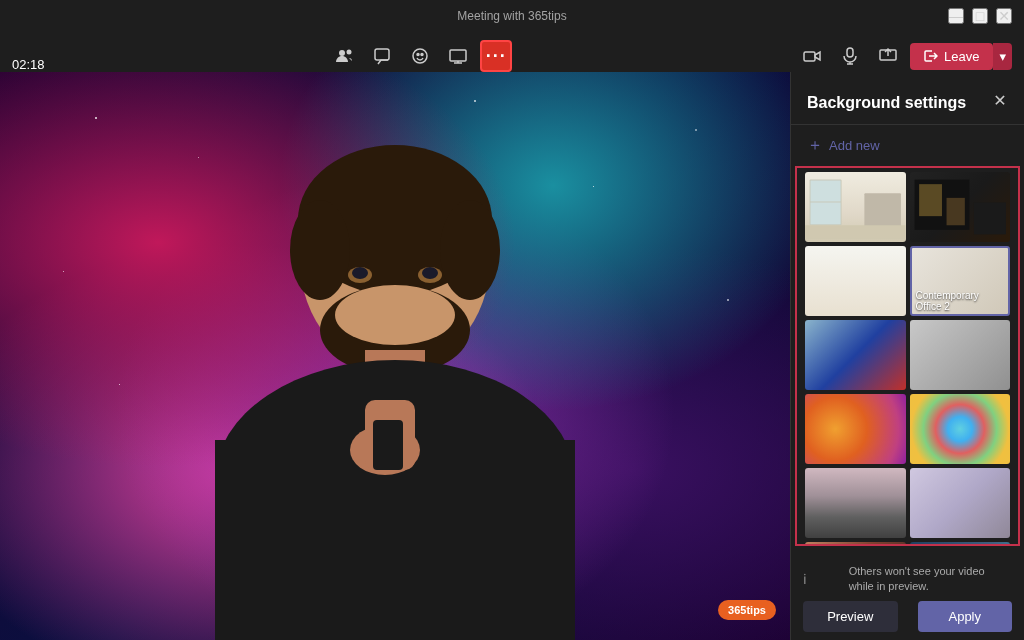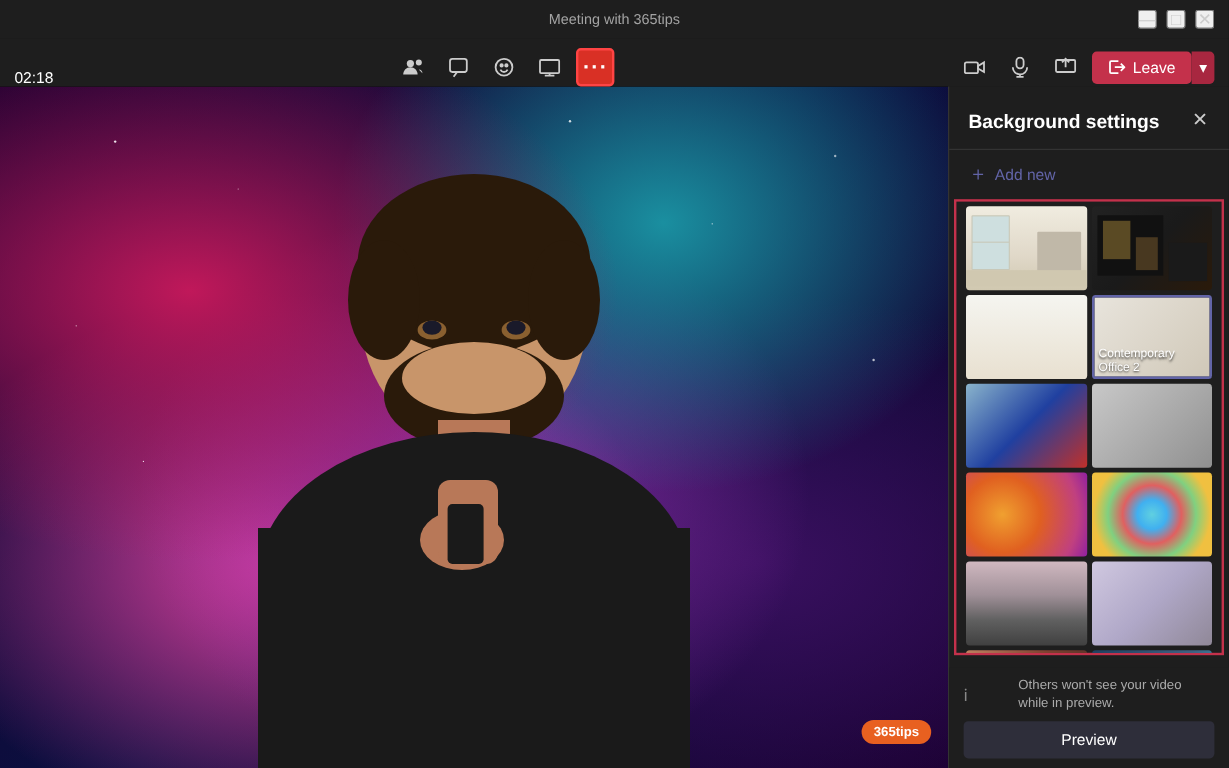--- a/index.html
+++ b/index.html
@@ -529,19 +529,20 @@
       </div>
   </div>
 
   <div class="bg-panel-bottom">
     <div class="info-row">
       <span class="info-icon">ℹ</span>
       <span class="info-text">Others won't see your video while in preview.</span>
     </div>
     <div class="action-btns">
       <button class="preview-btn">Preview</button>
+      <button class="apply-btn">Apply</button>
     </div>
   </div>
 </div>
 
 <div class="watermark">
   <span>365tips</span>
 </div>
 
 </body></html>

